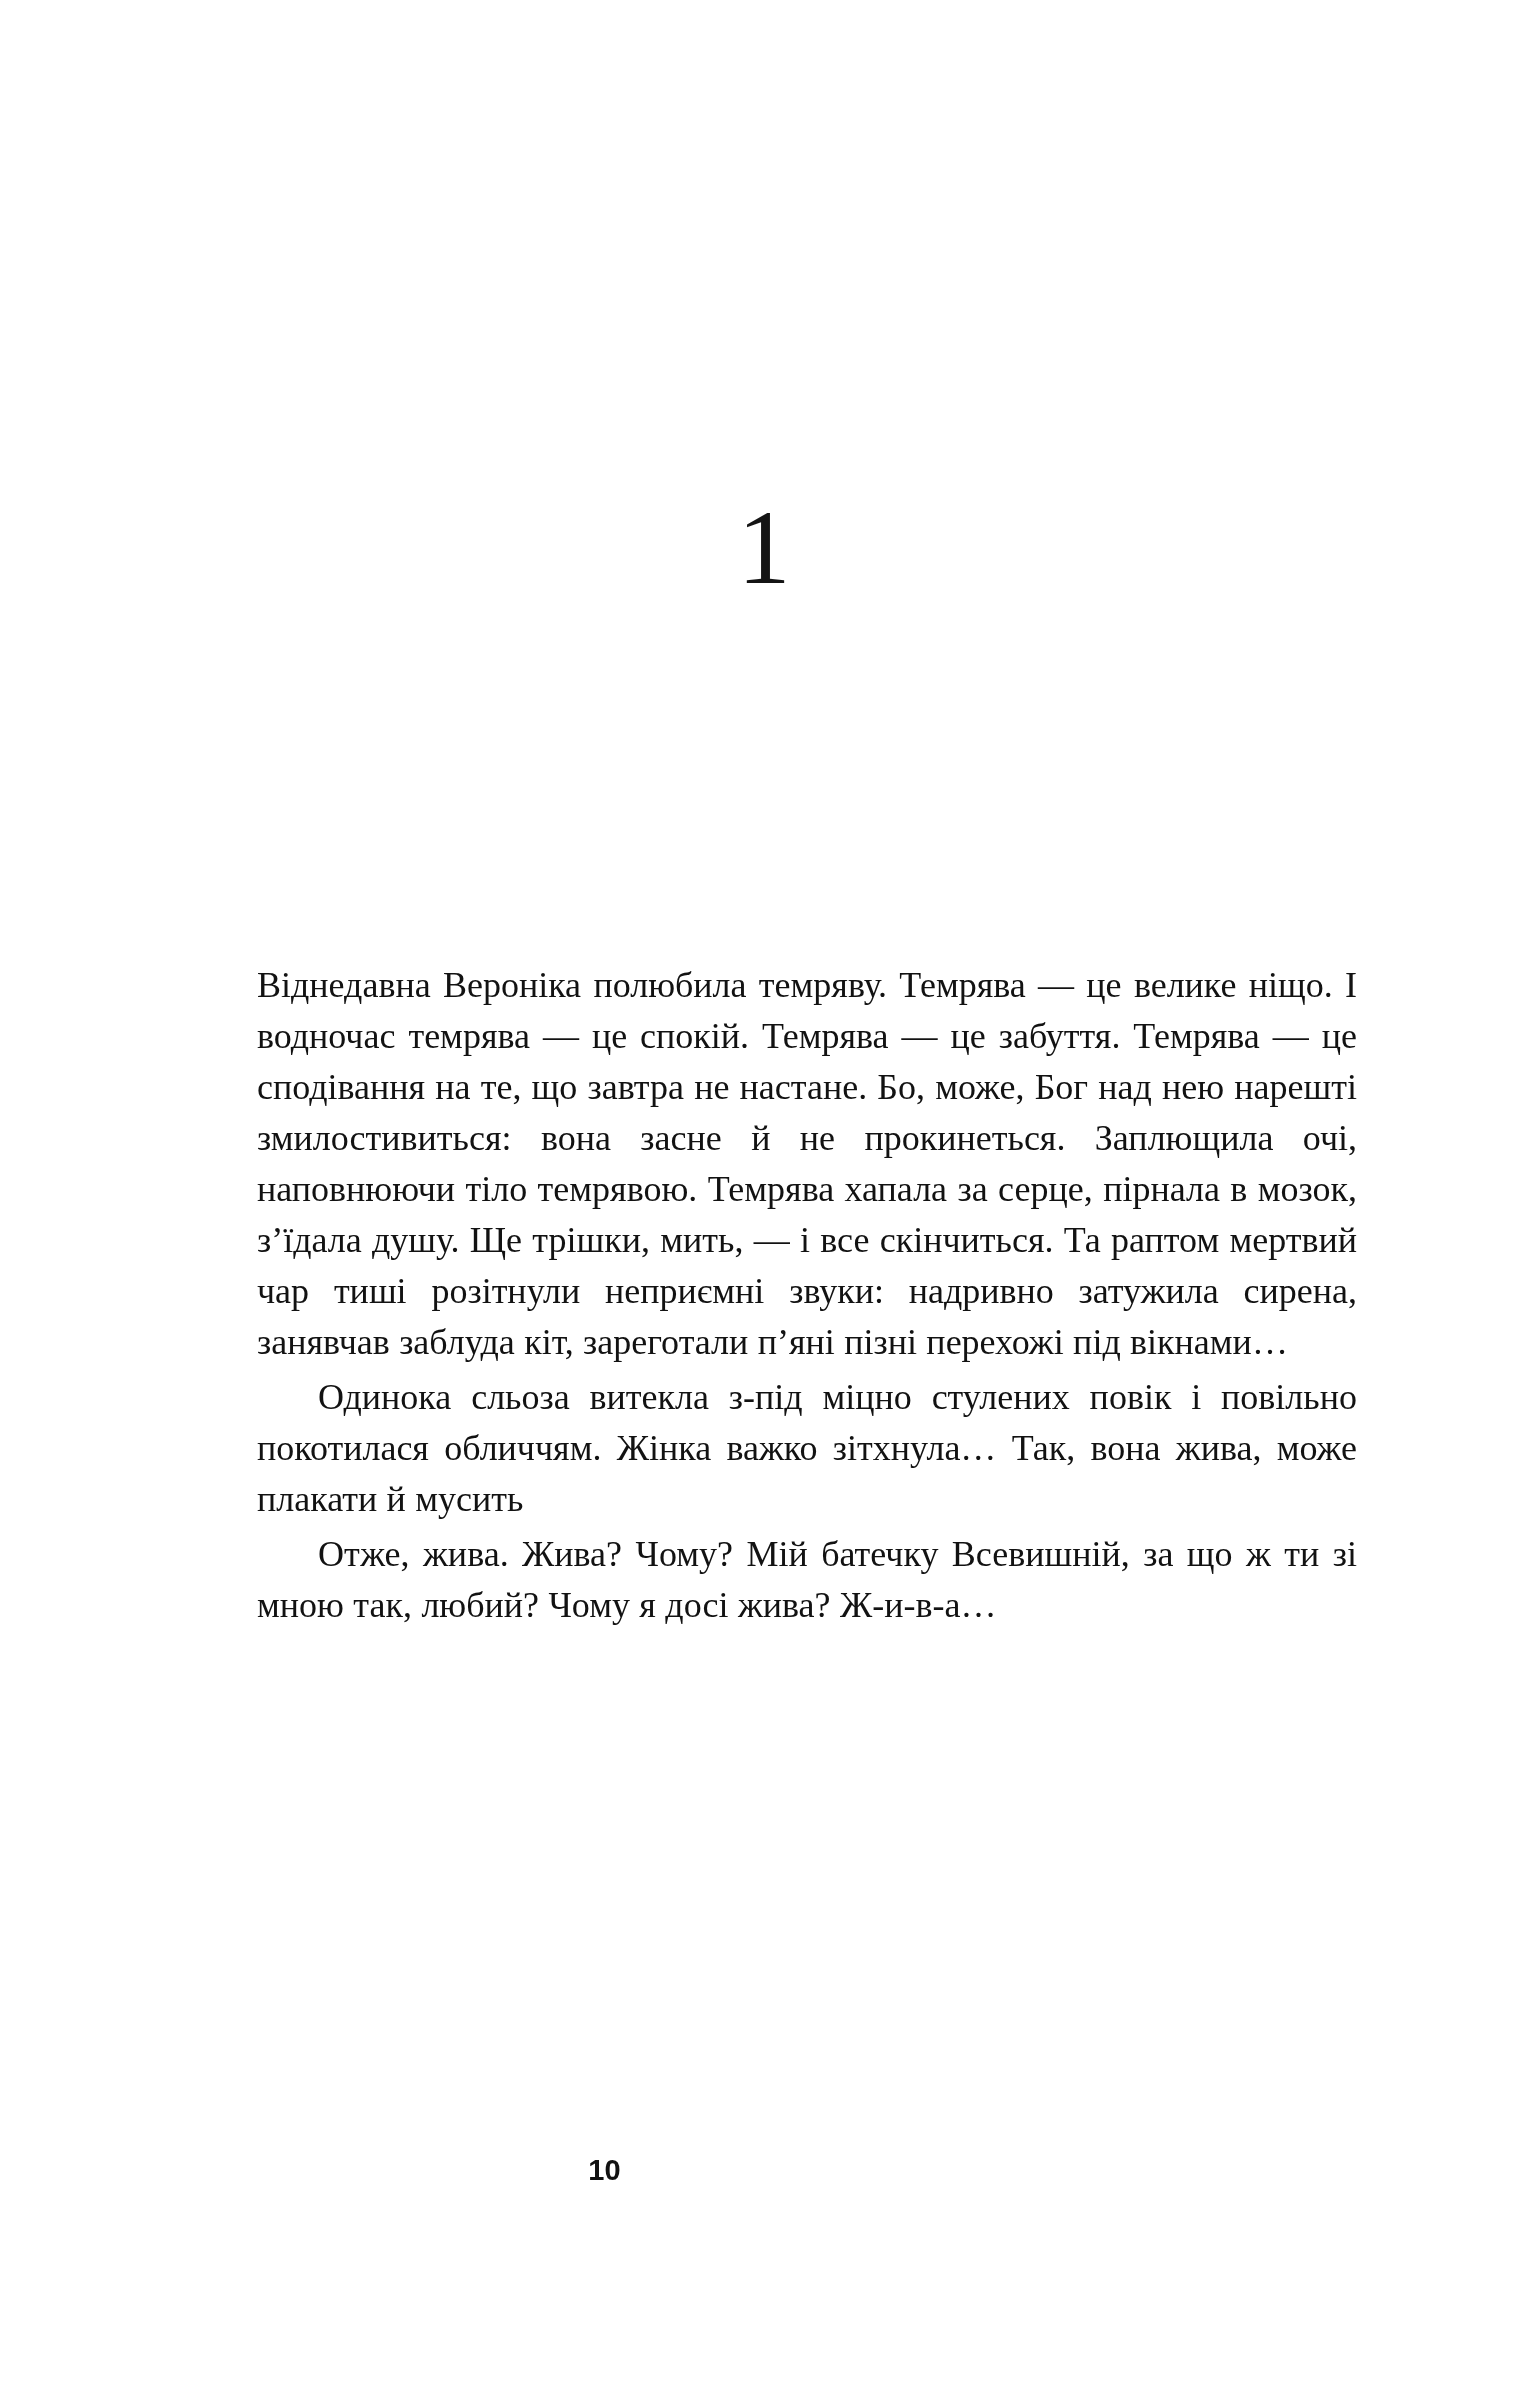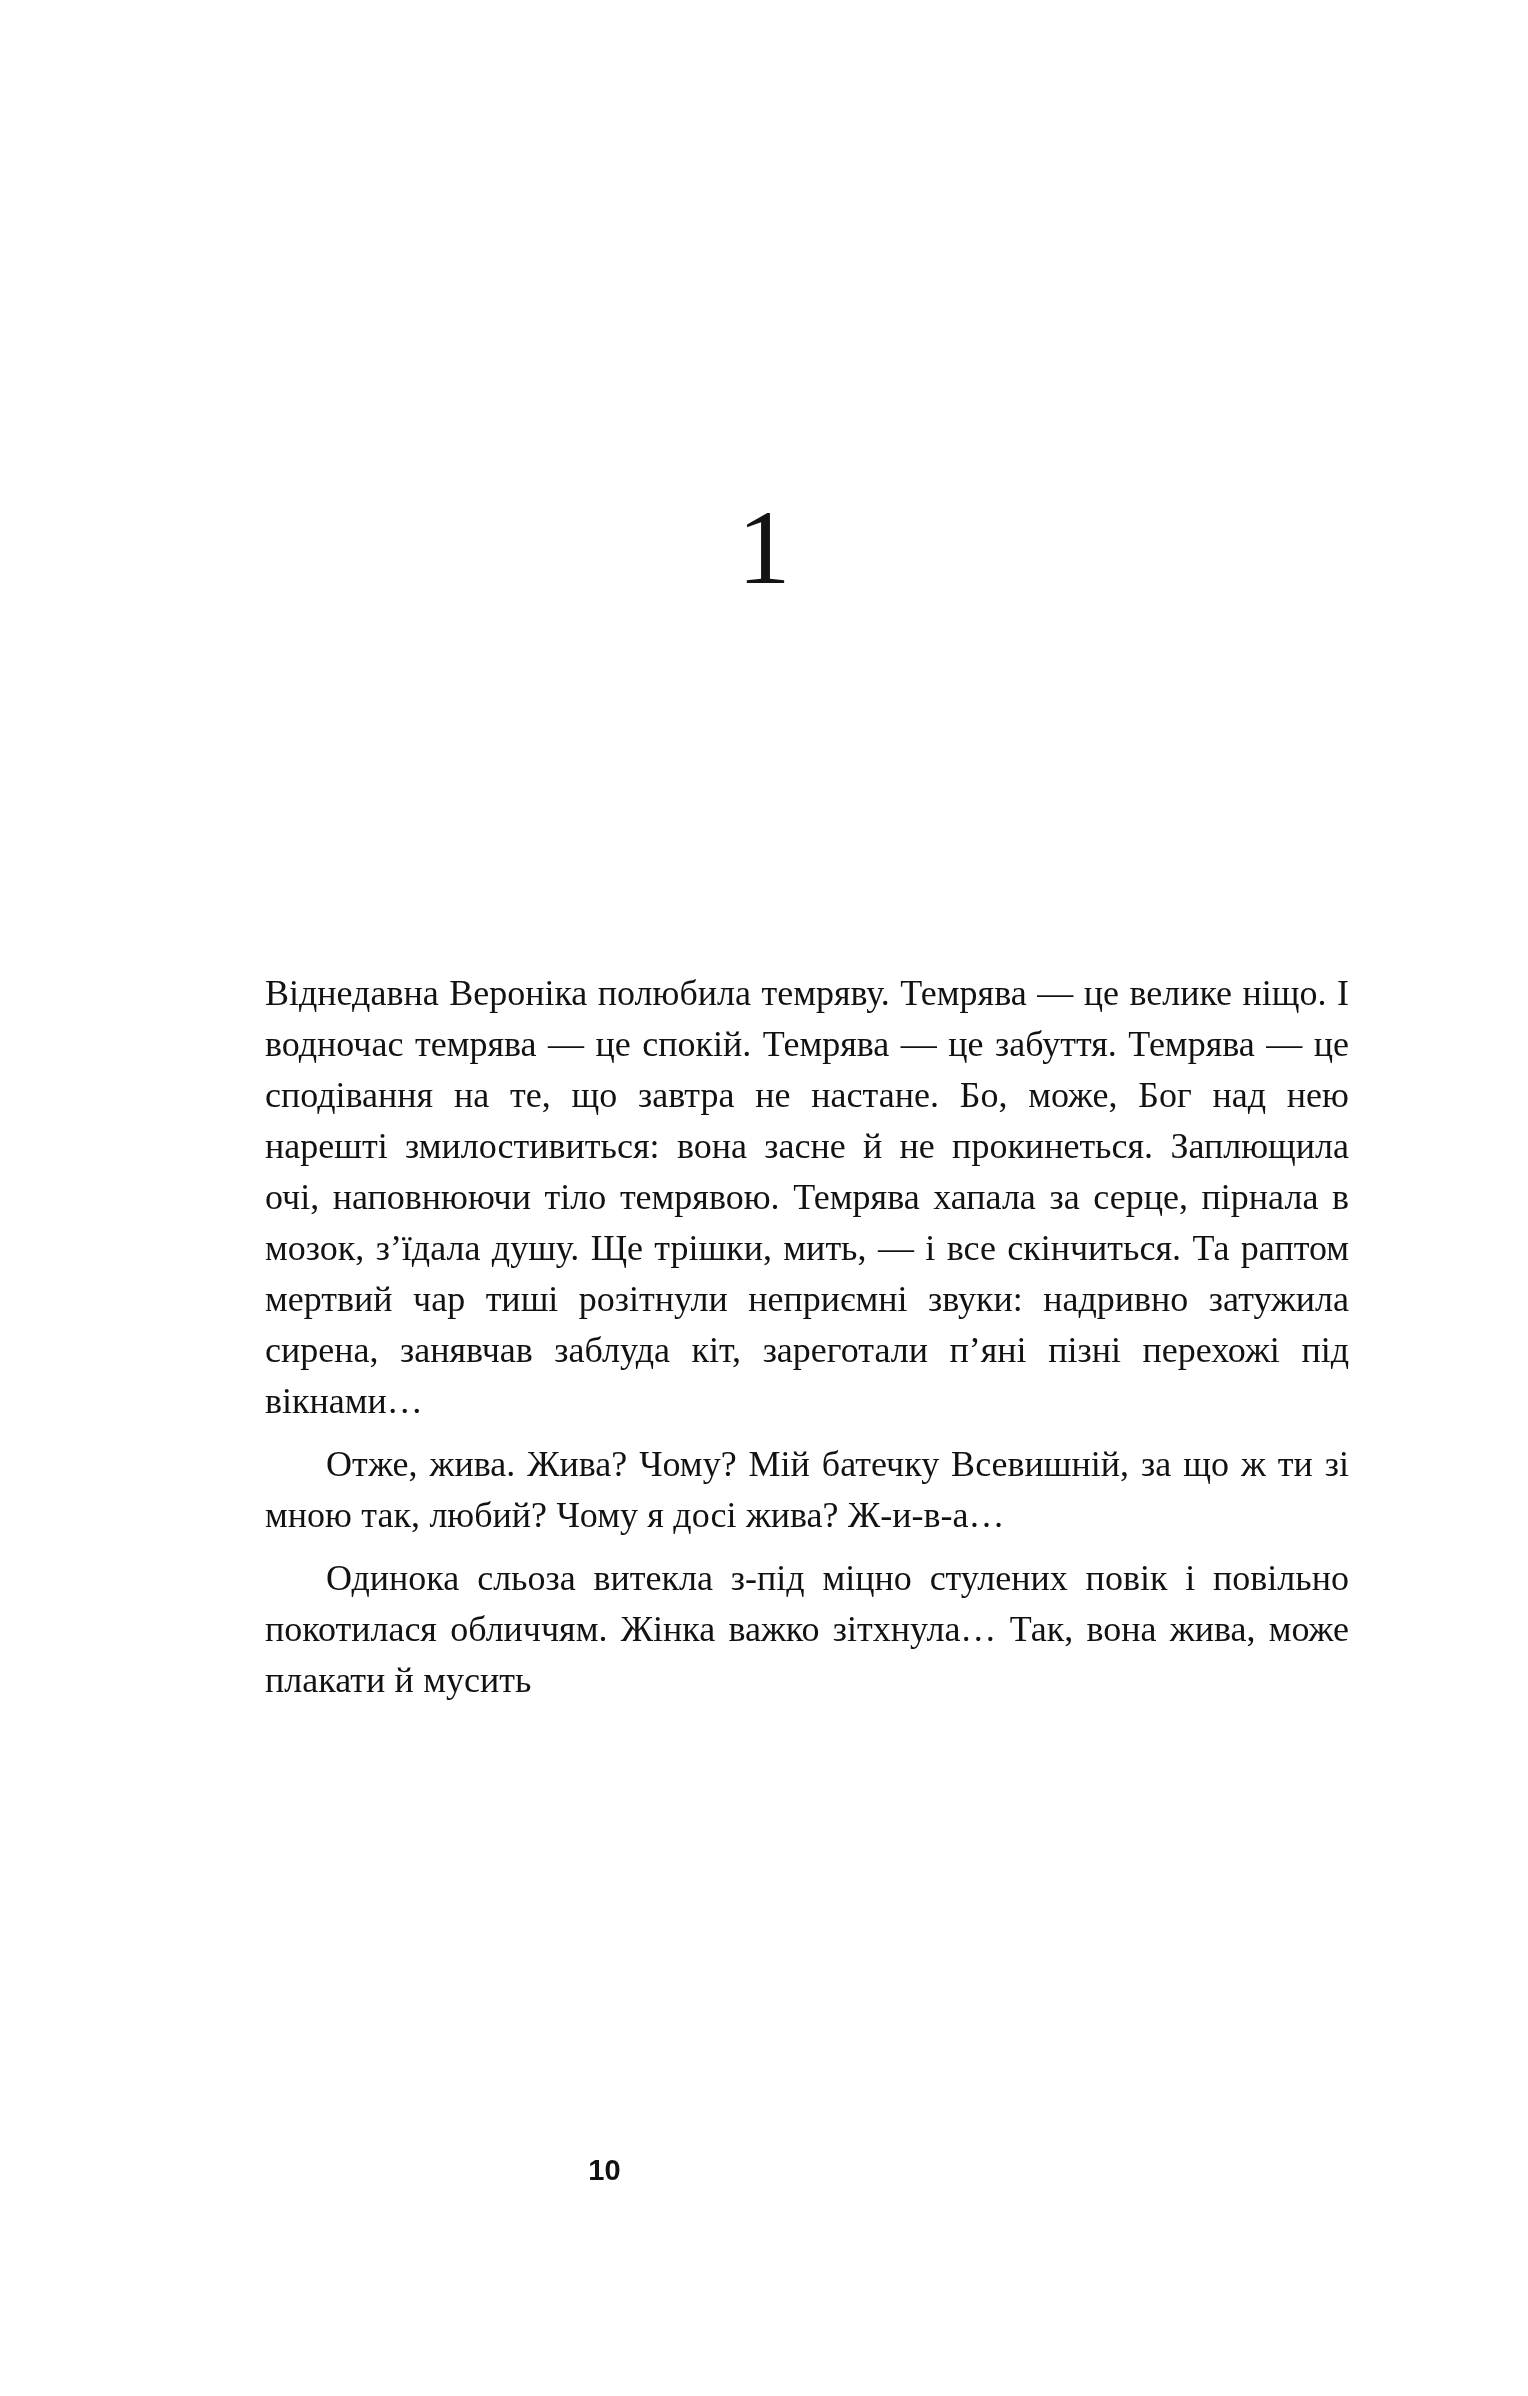--- a/index.html
+++ b/index.html
@@ -35,21 +35,21 @@
     color: #141414;
     letter-spacing: 0;
   }
   .body-text {
     position: absolute;
     top: 956px;
     left: 253px;
     width: 1108px;
   }
   .body-text p {
-    margin: 12px;
+    margin: 4px;
     font-size: 36px;
     line-height: 51px;
     color: #121212;
     text-align: justify;
     text-justify: inter-word;
     hyphens: manual;
     word-spacing: 0.4px;
   }
   .body-text p.indent {
     text-indent: 61px;
@@ -68,20 +68,20 @@
 </style>
 </head>
 <body>
 
 <div class="page">
 
   <div class="chapter-number">1</div>
 
   <div class="body-text">
     <p>Віднедавна Вероніка полюбила темряву. Темрява — це велике ніщо. І водночас темрява — це спокій. Темрява — це забуття. Темрява — це сподівання на те, що завтра не настане. Бо, може, Бог над нею нарешті змилостивиться: вона засне й не прокинеться. Заплющила очі, наповнюючи тіло темрявою. Темрява хапала за серце, пірнала в мозок, з’їдала душу. Ще трішки, мить, — і все скінчиться. Та раптом мертвий чар тиші розітнули неприємні звуки: надривно затужила сирена, занявчав заблуда кіт, зареготали п’яні пізні перехожі під вікнами…</p>
+    <p class="indent">Одинока сльоза витекла з-під міцно стулених повік і повільно покотилася обличчям. Жінка важко зітхнула… Так, вона жива, може плакати й мусить</p>
     <p class="indent">Отже, жива. Жива? Чому? Мій батечку Всевишній, за що ж ти зі мною так, любий? Чому я досі жива? Ж-и-в-а…</p>
-    <p class="indent">Одинока сльоза витекла з-під міцно стулених повік і повільно покотилася обличчям. Жінка важко зітхнула… Так, вона жива, може плакати й мусить</p>
   </div>
 
   <div class="page-number">10</div>
 
 </div>
 
 
 </body></html>

